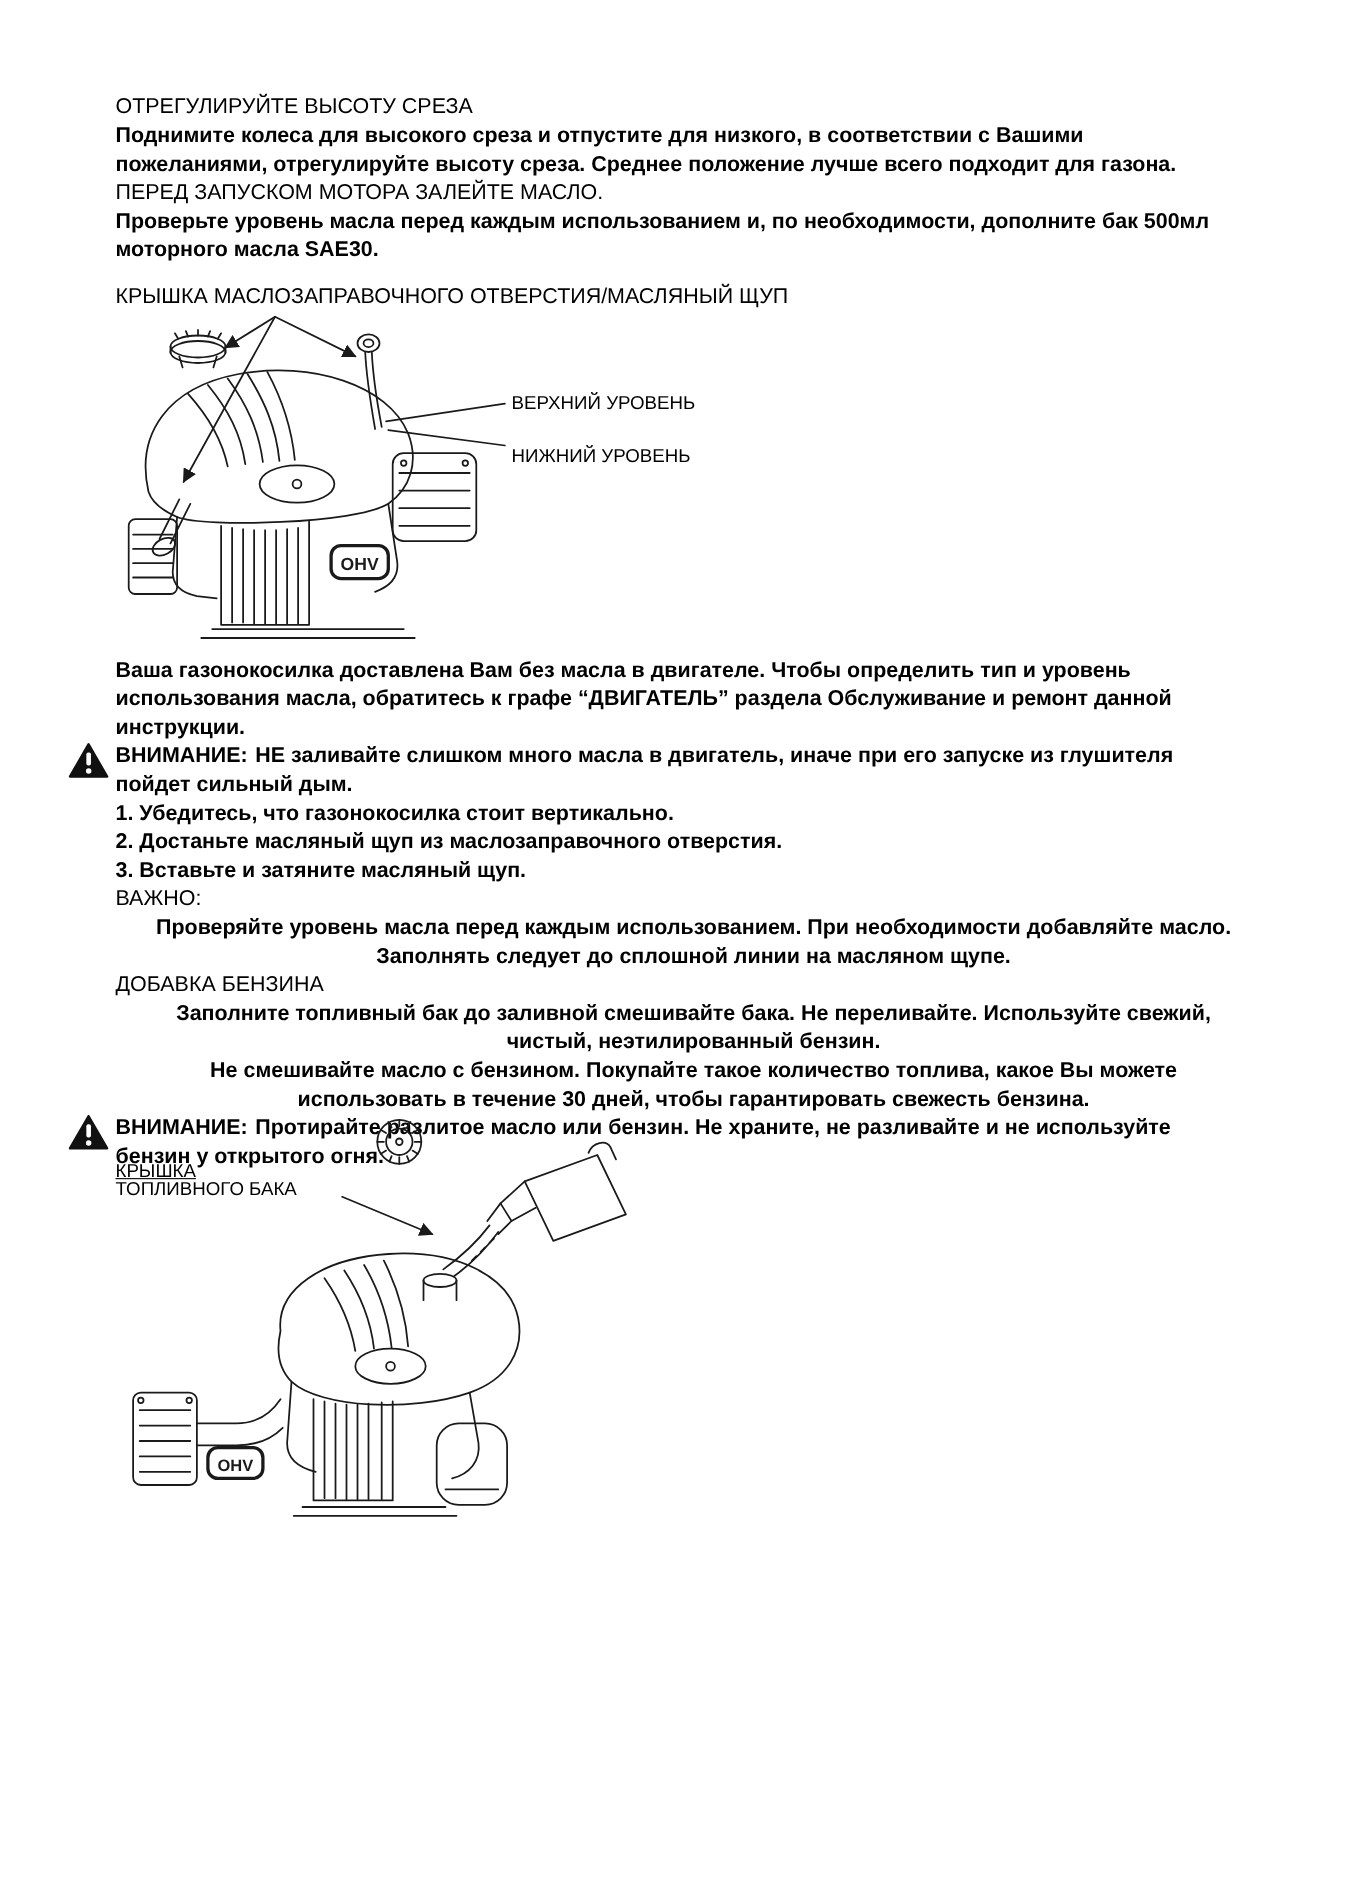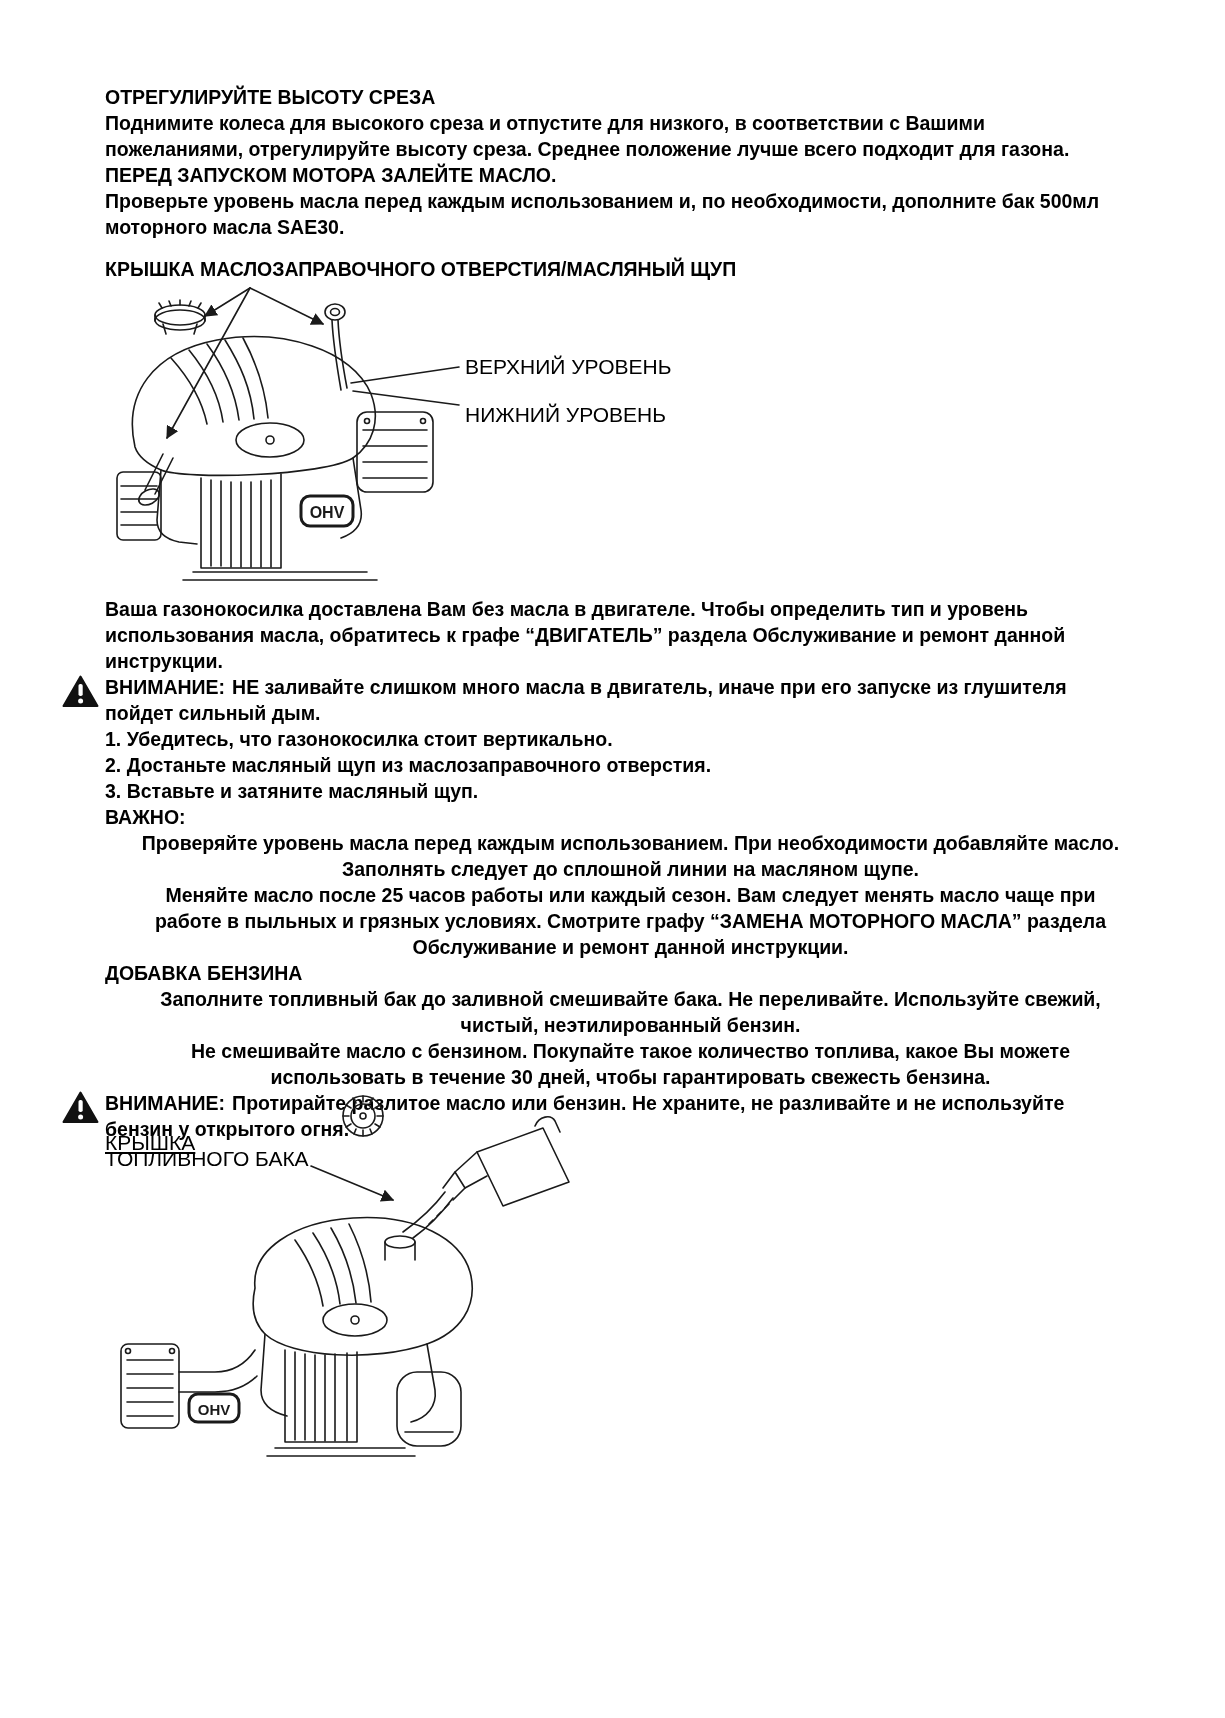--- a/index.html
+++ b/index.html
@@ -9,32 +9,32 @@
     background: #ffffff;
     color: #000;
     font-family: "Liberation Sans", "DejaVu Sans", sans-serif;
   }
   .page { position: relative; width: 1225px; height: 1718px; overflow: hidden; background:#fff; }
   .content {
     position: absolute; left: 105px; top: 84px; width: 1016px;
     font-size: 19.5px; line-height: 26px;
   }
   p, .h { margin: 0; font-weight: bold; }
-  .h { font-weight: bold; }
+  .h { font-weight: normal; }
   .mt16 { margin-top: 16px; }
   .mt8 { margin-top: 8px; }
   .indent { padding-left: 35px; text-align: center; }
   .warn { position: relative; }
   .warn-icon { position: absolute; left: -43px; top: 1px; width: 37px; height: 33px; }
   .wlabel { margin-right: 7px; }
 
   .fig1 { position: relative; height: 306px; width: 1016px; }
   .fig2 { position: relative; height: 382px; width: 1016px; margin-top: -52px; }
   .fig-svg { position: absolute; left: 0; top: 0; }
-  .fig-label { position: absolute; white-space: nowrap; font-size: 21px; }
+  .fig-label { position: absolute; white-space: nowrap; font-size: 17px; }
   .lbl-upper { left: 360px; top: 72px; }
   .lbl-lower { left: 360px; top: 120px; }
   .lbl-cap1 { left: 0px; top: 40px; text-decoration: underline; }
   .lbl-cap2 { left: 0px; top: 56px; }
 </style>
 </head>
 <body>
 
 <div class="page">
   <div class="content">
@@ -135,21 +135,20 @@
         <strong class="wlabel">ВНИМАНИЕ:</strong><span>НЕ заливайте слишком много масла в двигатель, иначе при его запуске из глушителя пойдет сильный дым.</span>
       </p>
     </div>
 
     <p>1. Убедитесь, что газонокосилка стоит вертикально.</p>
     <p>2. Достаньте масляный щуп из маслозаправочного отверстия.</p>
     <p>3. Вставьте и затяните масляный щуп.</p>
 
     <div class="h">ВАЖНО:</div>
     <p class="indent">Проверяйте уровень масла перед каждым использованием. При необходимости добавляйте масло. Заполнять следует до сплошной линии на масляном щупе.</p>
-    <p class="indent">Меняйте масло после 25 часов работы или каждый сезон. Вам следует менять масло чаще при работе в пыльных и грязных  условиях. Смотрите графу “ЗАМЕНА МОТОРНОГО МАСЛА” раздела Обслуживание и ремонт данной инструкции.</p>
 
     <div class="h">ДОБАВКА БЕНЗИНА</div>
     <p class="indent">Заполните топливный бак до заливной смешивайте бака. Не переливайте. Используйте свежий, чистый, неэтилированный бензин.</p>
     <p class="indent">Не смешивайте масло с бензином. Покупайте такое количество топлива, какое Вы можете использовать в течение 30 дней, чтобы гарантировать свежесть бензина.</p>
 
     <div class="warn">
       <span class="warn-icon">
         <svg width="37" height="33" viewBox="0 0 37 33">
           <path d="M18.5,1.5 L35.5,31 L1.5,31 Z" fill="#111" stroke="#111" stroke-width="2" stroke-linejoin="round"></path>
           <rect x="16.5" y="9" width="4.2" height="12" rx="1.8" fill="#fff"></rect>

